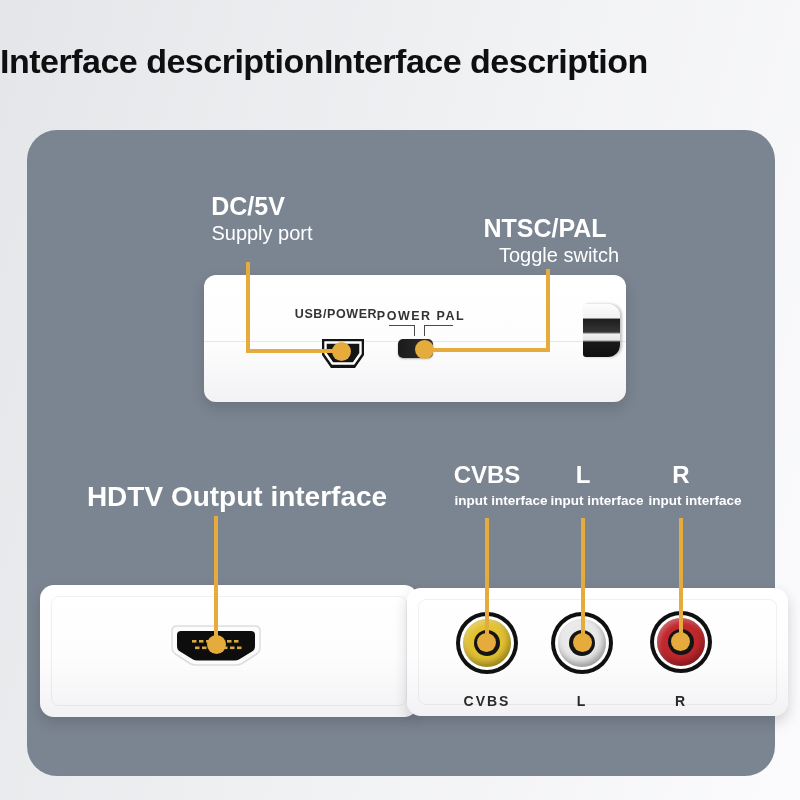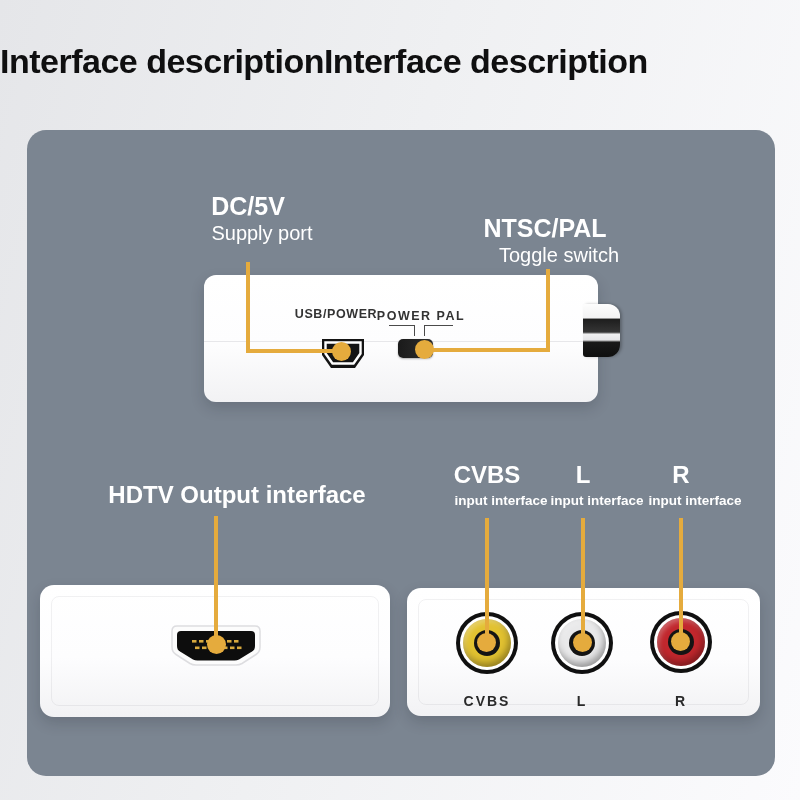--- a/index.html
+++ b/index.html
@@ -8,37 +8,37 @@
     font-family:"Liberation Sans",sans-serif;
     background:linear-gradient(105deg,#e5e6e9 0%,#eff0f2 45%,#fbfbfd 100%);
   }
   .title{
     position:absolute;left:0;top:42px;width:100%;margin:0;
     text-align:left;font-size:34px;font-weight:800;letter-spacing:-0.5px;
     color:#0f0f10;
   }
   .panel{
     position:absolute;left:27px;top:130px;width:748px;height:646px;
-    border-radius:19px;background:#7b8591;
+    border-radius:30px;background:#7b8591;
   }
   
   .anno{position:absolute;transform:translateX(-50%);text-align:center;color:#ffffff;z-index:5;white-space:nowrap;}
   .anno-big{font-size:25px;font-weight:700;line-height:1.15;}
   .anno-small{font-size:20px;font-weight:500;line-height:1.25;margin-left:28px;}
   .rca-anno .anno-big{font-size:24px;}
   .rca-anno .anno-small{font-size:13.5px;font-weight:600;margin-top:4px;}
-  .anno-hdtv{font-size:24px;font-weight:600;}
+  .anno-hdtv{font-size:28px;font-weight:600;}
   
   .vline{position:absolute;width:4px;background:var(--leader,#e5ab3d);z-index:6;}
   .hline{position:absolute;height:4px;background:var(--leader,#e5ab3d);z-index:6;}
   .dot{position:absolute;width:19px;height:19px;border-radius:50%;background:var(--leader,#e5ab3d);z-index:7;}
   
   .device{
     position:absolute;background:linear-gradient(180deg,#ffffff 0%,#fdfdfe 55%,#f2f2f4 100%);
-    box-shadow:0 6px 14px rgba(25,30,40,0.18);z-index:2;
+    box-shadow:0 6px 14px rgba(25,30,40,0.18);z-index:2;padding-left:28px;
   }
   .device-top{left:177px;top:145px;width:394px;height:127px;border-radius:12px;}
   .device-left{left:13px;top:455px;width:350px;height:132px;border-radius:14px;}
   .device-right{left:380px;top:458px;width:353px;height:128px;border-radius:14px;}
   .seam{position:absolute;left:0;top:66px;width:100%;height:1px;background:#e7e7ea;}
   .inner-outline{position:absolute;inset:11px;border:1px solid rgba(60,60,70,0.07);border-radius:8px;}
   .port-label{position:absolute;transform:translateX(-50%);white-space:nowrap;
     font-size:12.5px;font-weight:700;color:#333;letter-spacing:0.6px;}
   .bracket{position:absolute;}
   .bracket-ntsc{left:185px;top:50px;width:25px;height:10px;border-top:1.5px solid #4a4a4a;border-right:1.5px solid #4a4a4a;}

